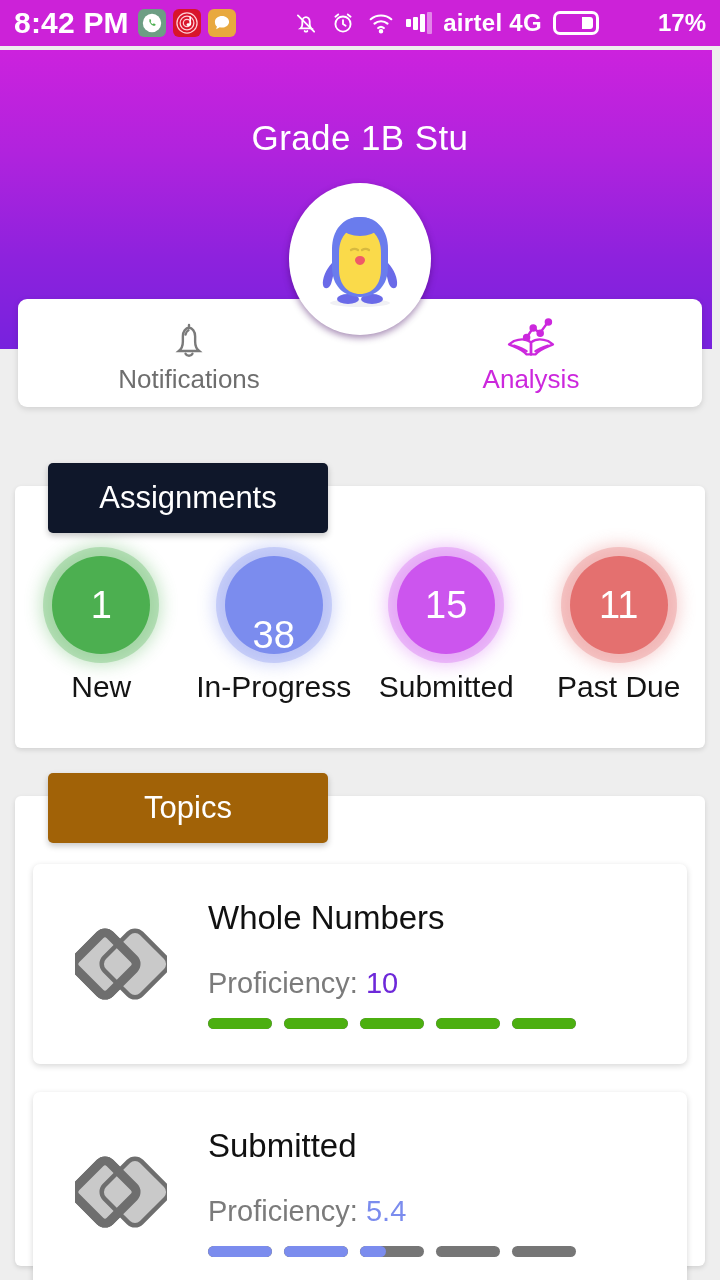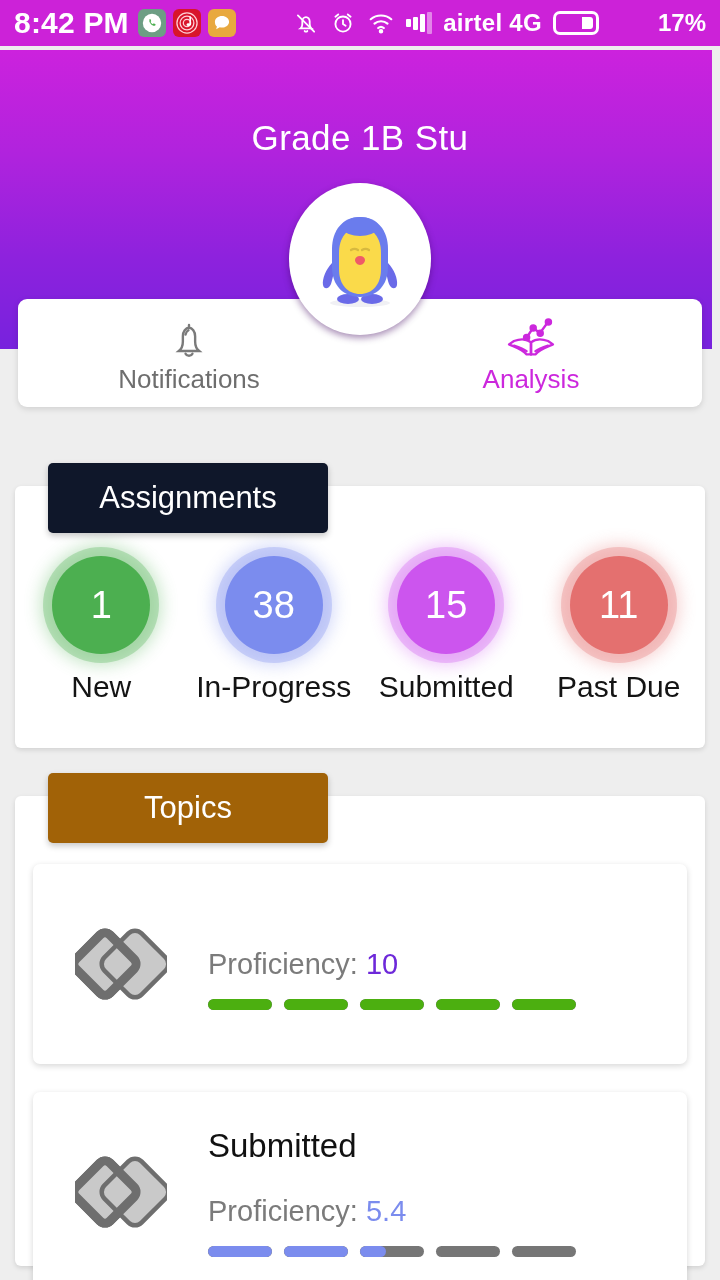--- a/index.html
+++ b/index.html
@@ -251,21 +251,21 @@
 </div>
 
 <div class="stats">
   <div class="stat">
     <div class="bubble" style="background: rgb(76, 175, 80); box-shadow: rgba(76, 175, 80, 0.3) 0px 0px 0px 9px, rgba(76, 175, 80, 0.3) 0px 0px 16px 12px;">
       <span>1</span>
     </div>
     <div class="stat-lb">New</div>
   </div>
   <div class="stat">
-    <div class="bubble" style="background: rgb(123, 140, 238); box-shadow: rgba(123, 140, 238, 0.3) 0px 0px 0px 9px, rgba(123, 140, 238, 0.3) 0px 0px 16px 12px;">
+    <div class="bubble" style="background: rgb(123, 140, 238); box-shadow: rgba(123, 140, 238, 0.3) 0px 0px 0px 9px, rgba(123, 140, 238, 0.3) 0px 0px 16px 12px; align-items: flex-end;">
       <span>38</span>
     </div>
     <div class="stat-lb">In-Progress</div>
   </div>
   <div class="stat">
     <div class="bubble" style="background: rgb(204, 85, 238); box-shadow: rgba(204, 85, 238, 0.3) 0px 0px 0px 9px, rgba(204, 85, 238, 0.3) 0px 0px 16px 12px;">
       <span>15</span>
     </div>
     <div class="stat-lb">Submitted</div>
   </div>
@@ -292,20 +292,21 @@
       <g transform="translate(60 43) rotate(45)">
           <rect x="-24" y="-24" width="48" height="48" rx="7" fill="none" stroke="#6e6e6e" stroke-width="9"></rect>
           <rect x="-24" y="-24" width="48" height="48" rx="7" fill="#c9c9c9"></rect>
         </g>
       <g transform="translate(30 43) rotate(45)">
           <rect x="-24" y="-24" width="48" height="48" rx="7" fill="none" stroke="#6e6e6e" stroke-width="9"></rect>
         </g>
     </svg>
   </div>
   <div class="topic-body">
+    <div class="topic-name">Whole Numbers</div>
     <div class="topic-prof">
       <span>Proficiency: </span><b style="color: #6d28d9;">10</b>
     </div>
     <div class="bars">
       <div class="bar" style="background: rgb(118, 118, 118);">
           <div class="fill" style="width: 100%; background: rgb(76, 175, 16);"></div>
         </div>
       <div class="bar" style="background: rgb(118, 118, 118);">
           <div class="fill" style="width: 100%; background: rgb(76, 175, 16);"></div>
         </div>

